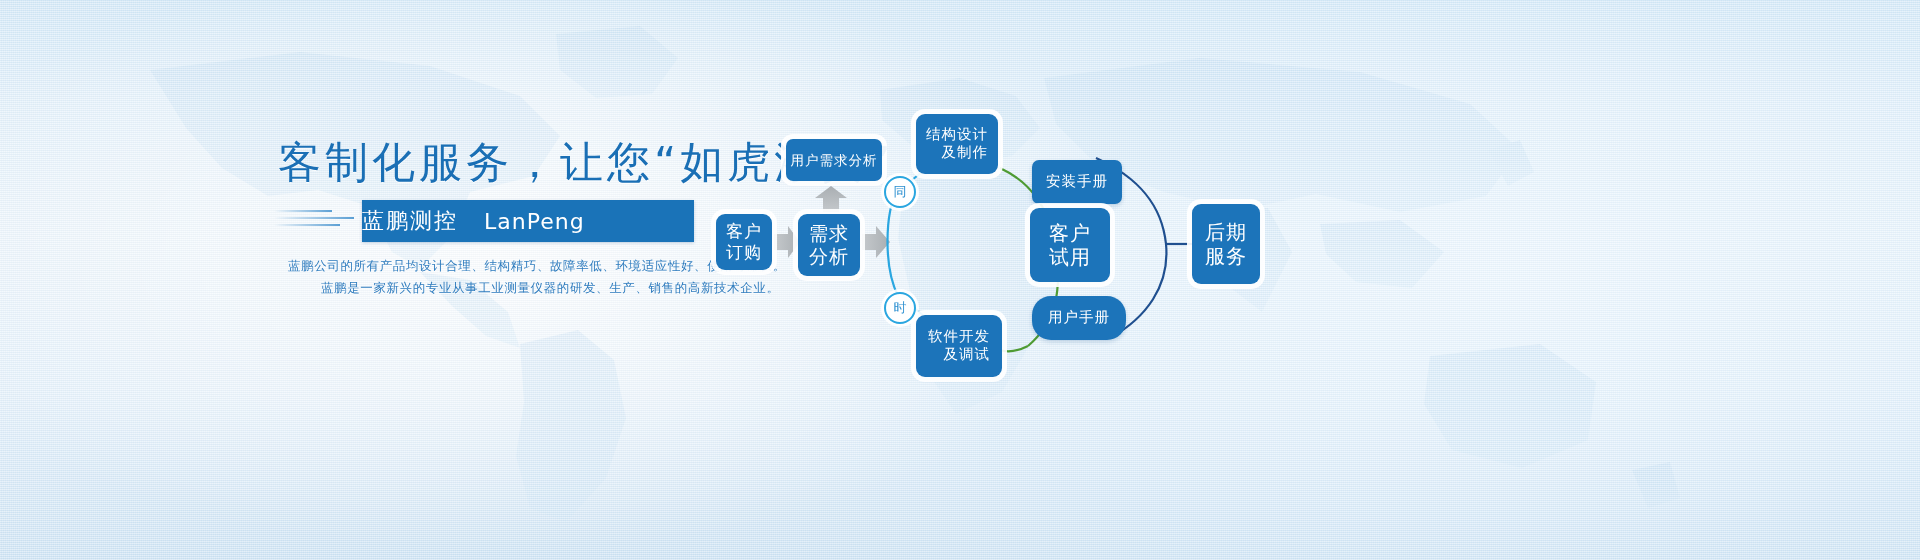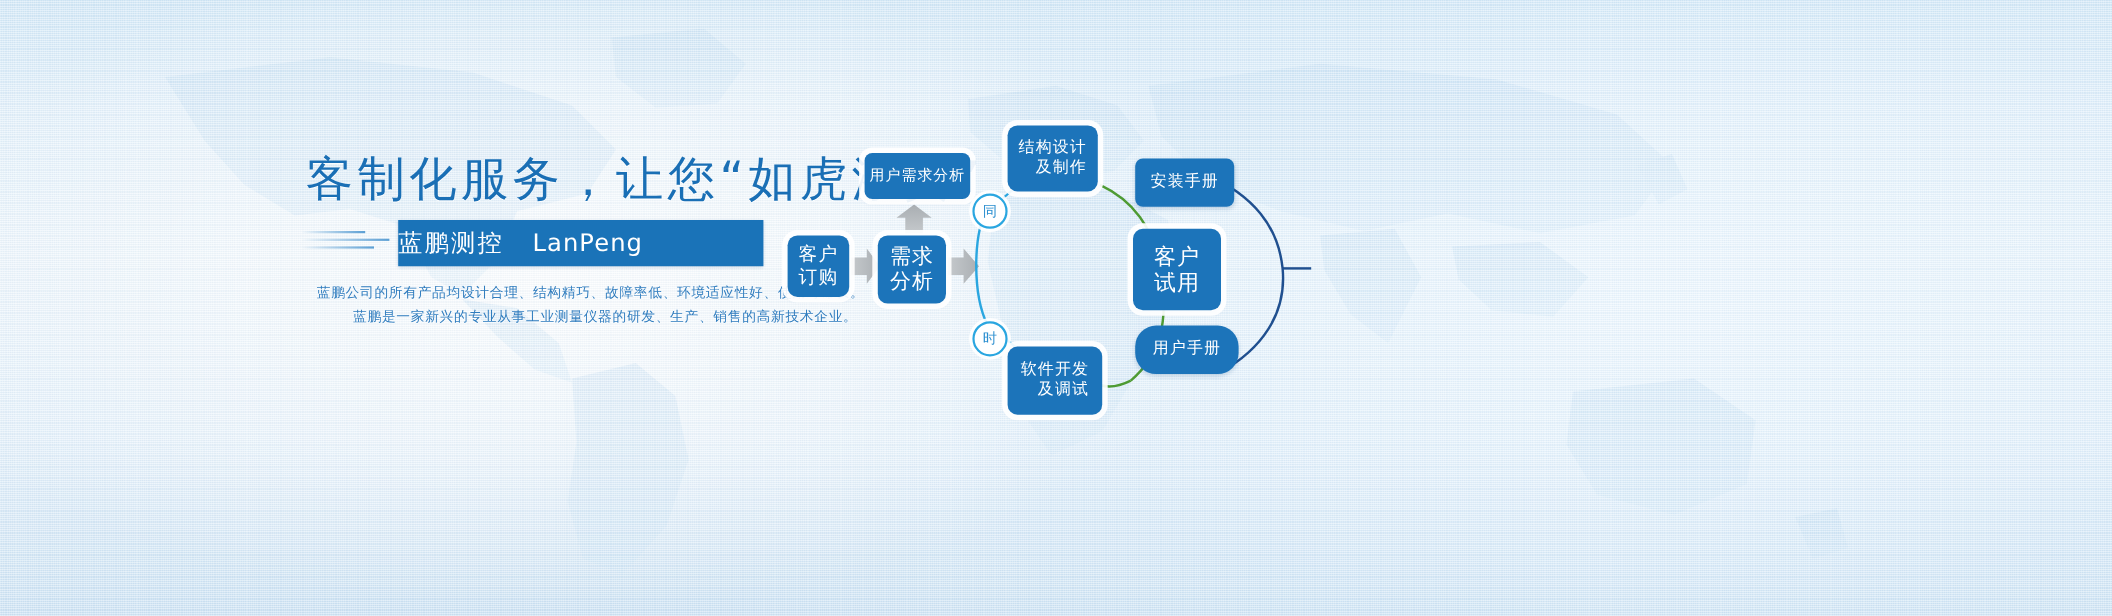--- a/index.html
+++ b/index.html
@@ -58,21 +58,21 @@
     display:flex;align-items:center;justify-content:center;text-align:right;
     line-height:1.22;letter-spacing:1px;
     box-shadow:0 0 0 5px rgba(255,255,255,.92), 0 2px 5px rgba(18,80,140,.22);
     z-index:5;
   }
   .node.flat{box-shadow:0 2px 4px rgba(18,80,140,.20);}
   .n-req-an{left:786px;top:139px;width:96px;height:42px;font-size:13.5px;border-radius:7px;}
   .n-order {left:716px;top:214px;width:56px;height:56px;font-size:17px;}
   .n-demand{left:798px;top:214px;width:62px;height:62px;font-size:19px;}
   .n-struct{left:916px;top:114px;width:82px;height:60px;font-size:14.5px;}
-  .n-install{left:1032px;top:144px;width:90px;height:44px;font-size:14.5px;border-radius:7px;}
+  .n-install{left:1032px;top:160px;width:90px;height:44px;font-size:14.5px;border-radius:7px;}
   .n-trial {left:1030px;top:208px;width:80px;height:74px;font-size:20px;}
   .n-usrman{left:1032px;top:296px;width:94px;height:44px;font-size:14.5px;border-radius:19px;}
   .n-soft  {left:916px;top:315px;width:86px;height:62px;font-size:14.5px;}
   .n-after {left:1192px;top:204px;width:68px;height:80px;font-size:20px;}
 
   .circ{
     position:absolute;width:28px;height:28px;border-radius:50%;
     background:#fff;border:2px solid #2aa6e0;color:#2b8fd0;
     display:flex;align-items:center;justify-content:center;font-size:13px;
     box-shadow:0 0 0 3px rgba(255,255,255,.9);z-index:6;
@@ -216,20 +216,26 @@
     <span>用户手册</span>
   </div>
 
   <div class="node n-soft">
     <span>
       <span>软件开发</span><br>
       <span>及调试</span>
     </span>
   </div>
 
+  <div class="node n-after">
+    <span>
+      <span>后期</span><br>
+      <span>服务</span>
+    </span>
+  </div>
 
   <div class="circ c-tong">
     <span>同</span>
   </div>
   <div class="circ c-shi">
     <span>时</span>
   </div>
 
 </div>
 

